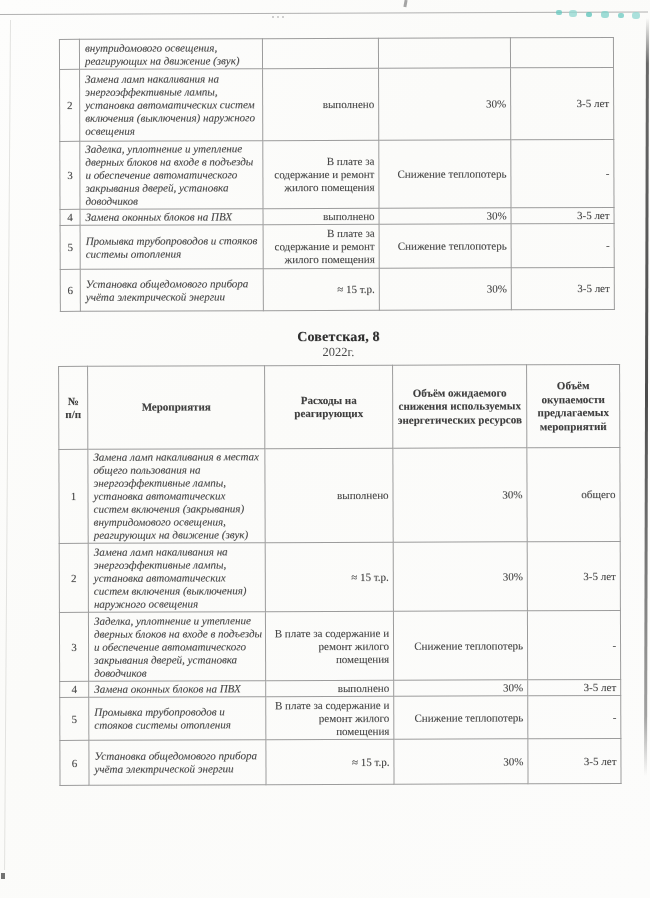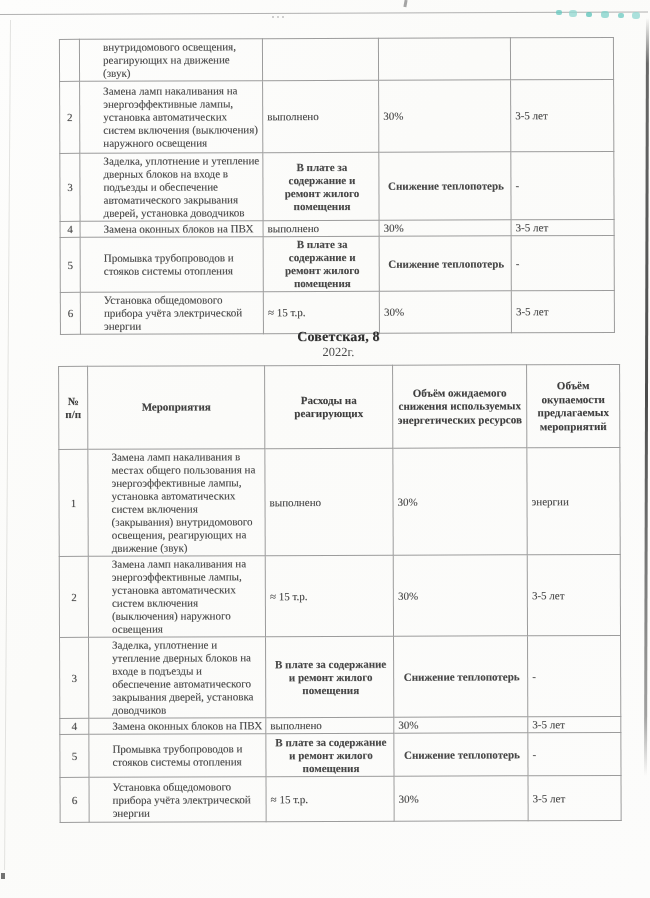--- a/index.html
+++ b/index.html
@@ -12,23 +12,23 @@
     transform:rotate(-0.2deg);transform-origin:325px 60px;}
   table{border-collapse:collapse;table-layout:fixed;position:absolute;background:transparent;}
   td,th{
     border:1px solid #9c9c9c;font-size:11px;color:#484848;line-height:13px;
     padding:1px 4px;vertical-align:middle;overflow:hidden;
     text-shadow:0.3px 0.3px 0.6px rgba(90,90,90,.38);
     font-family:"Liberation Serif","DejaVu Serif",serif;
   }
   th{font-weight:bold;text-align:center;line-height:13.5px;color:#3f3f3f;padding:2px 3px;}
   .num{text-align:center;padding:1px 1px;}
-  .measure{text-align:left;padding-left:23px;padding-right:3px;}
-  .val{text-align:left;}
-  .lft{text-align:center;padding-left:6px;font-weight:bold;}
+  .measure{text-align:left;padding-left:5px;padding-right:3px;font-style:italic;}
+  .val{text-align:right;}
+  .lft{text-align:right;padding-left:6px;}
   .t1{left:59px;top:38px;width:554px;}
   .t1 tr:nth-child(1){height:30px}.t1 tr:nth-child(2){height:72px}
   .t1 tr:nth-child(3){height:65px}.t1 tr:nth-child(4){height:15px}
   .t1 tr:nth-child(5){height:44px}.t1 tr:nth-child(6){height:42px}
   .t2{left:57px;top:365px;width:561px;}
   .t2 thead tr{height:83px}
   .t2 tbody tr:nth-child(1){height:92px}.t2 tbody tr:nth-child(2){height:69px}
   .t2 tbody tr:nth-child(3){height:69px}.t2 tbody tr:nth-child(4){height:15px}
   .t2 tbody tr:nth-child(5){height:43px}.t2 tbody tr:nth-child(6){height:45px}
   .title-block{position:absolute;left:57px;top:329px;width:561px;text-align:center;}
@@ -132,21 +132,21 @@
         <th>Объём ожидаемого снижения используемых энергетических ресурсов</th>
         <th>Объём окупаемости предлагаемых мероприятий</th>
       </tr>
     </thead>
     <tbody>
       <tr>
         <td class="num">1</td>
         <td class="measure">Замена ламп накаливания в местах общего пользования на энергоэффективные лампы, установка автоматических систем включения (закрывания) внутридомового освещения, реагирующих на движение (звук)</td>
         <td class="val">выполнено</td>
         <td class="val">30%</td>
-        <td class="val">энергии</td>
+        <td class="val">общего</td>
       </tr>
       <tr>
         <td class="num">2</td>
         <td class="measure">Замена ламп накаливания на энергоэффективные лампы, установка автоматических систем включения (выключения) наружного освещения</td>
         <td class="val">≈ 15 т.р.</td>
         <td class="val">30%</td>
         <td class="val">3-5 лет</td>
       </tr>
       <tr>
         <td class="num">3</td>

